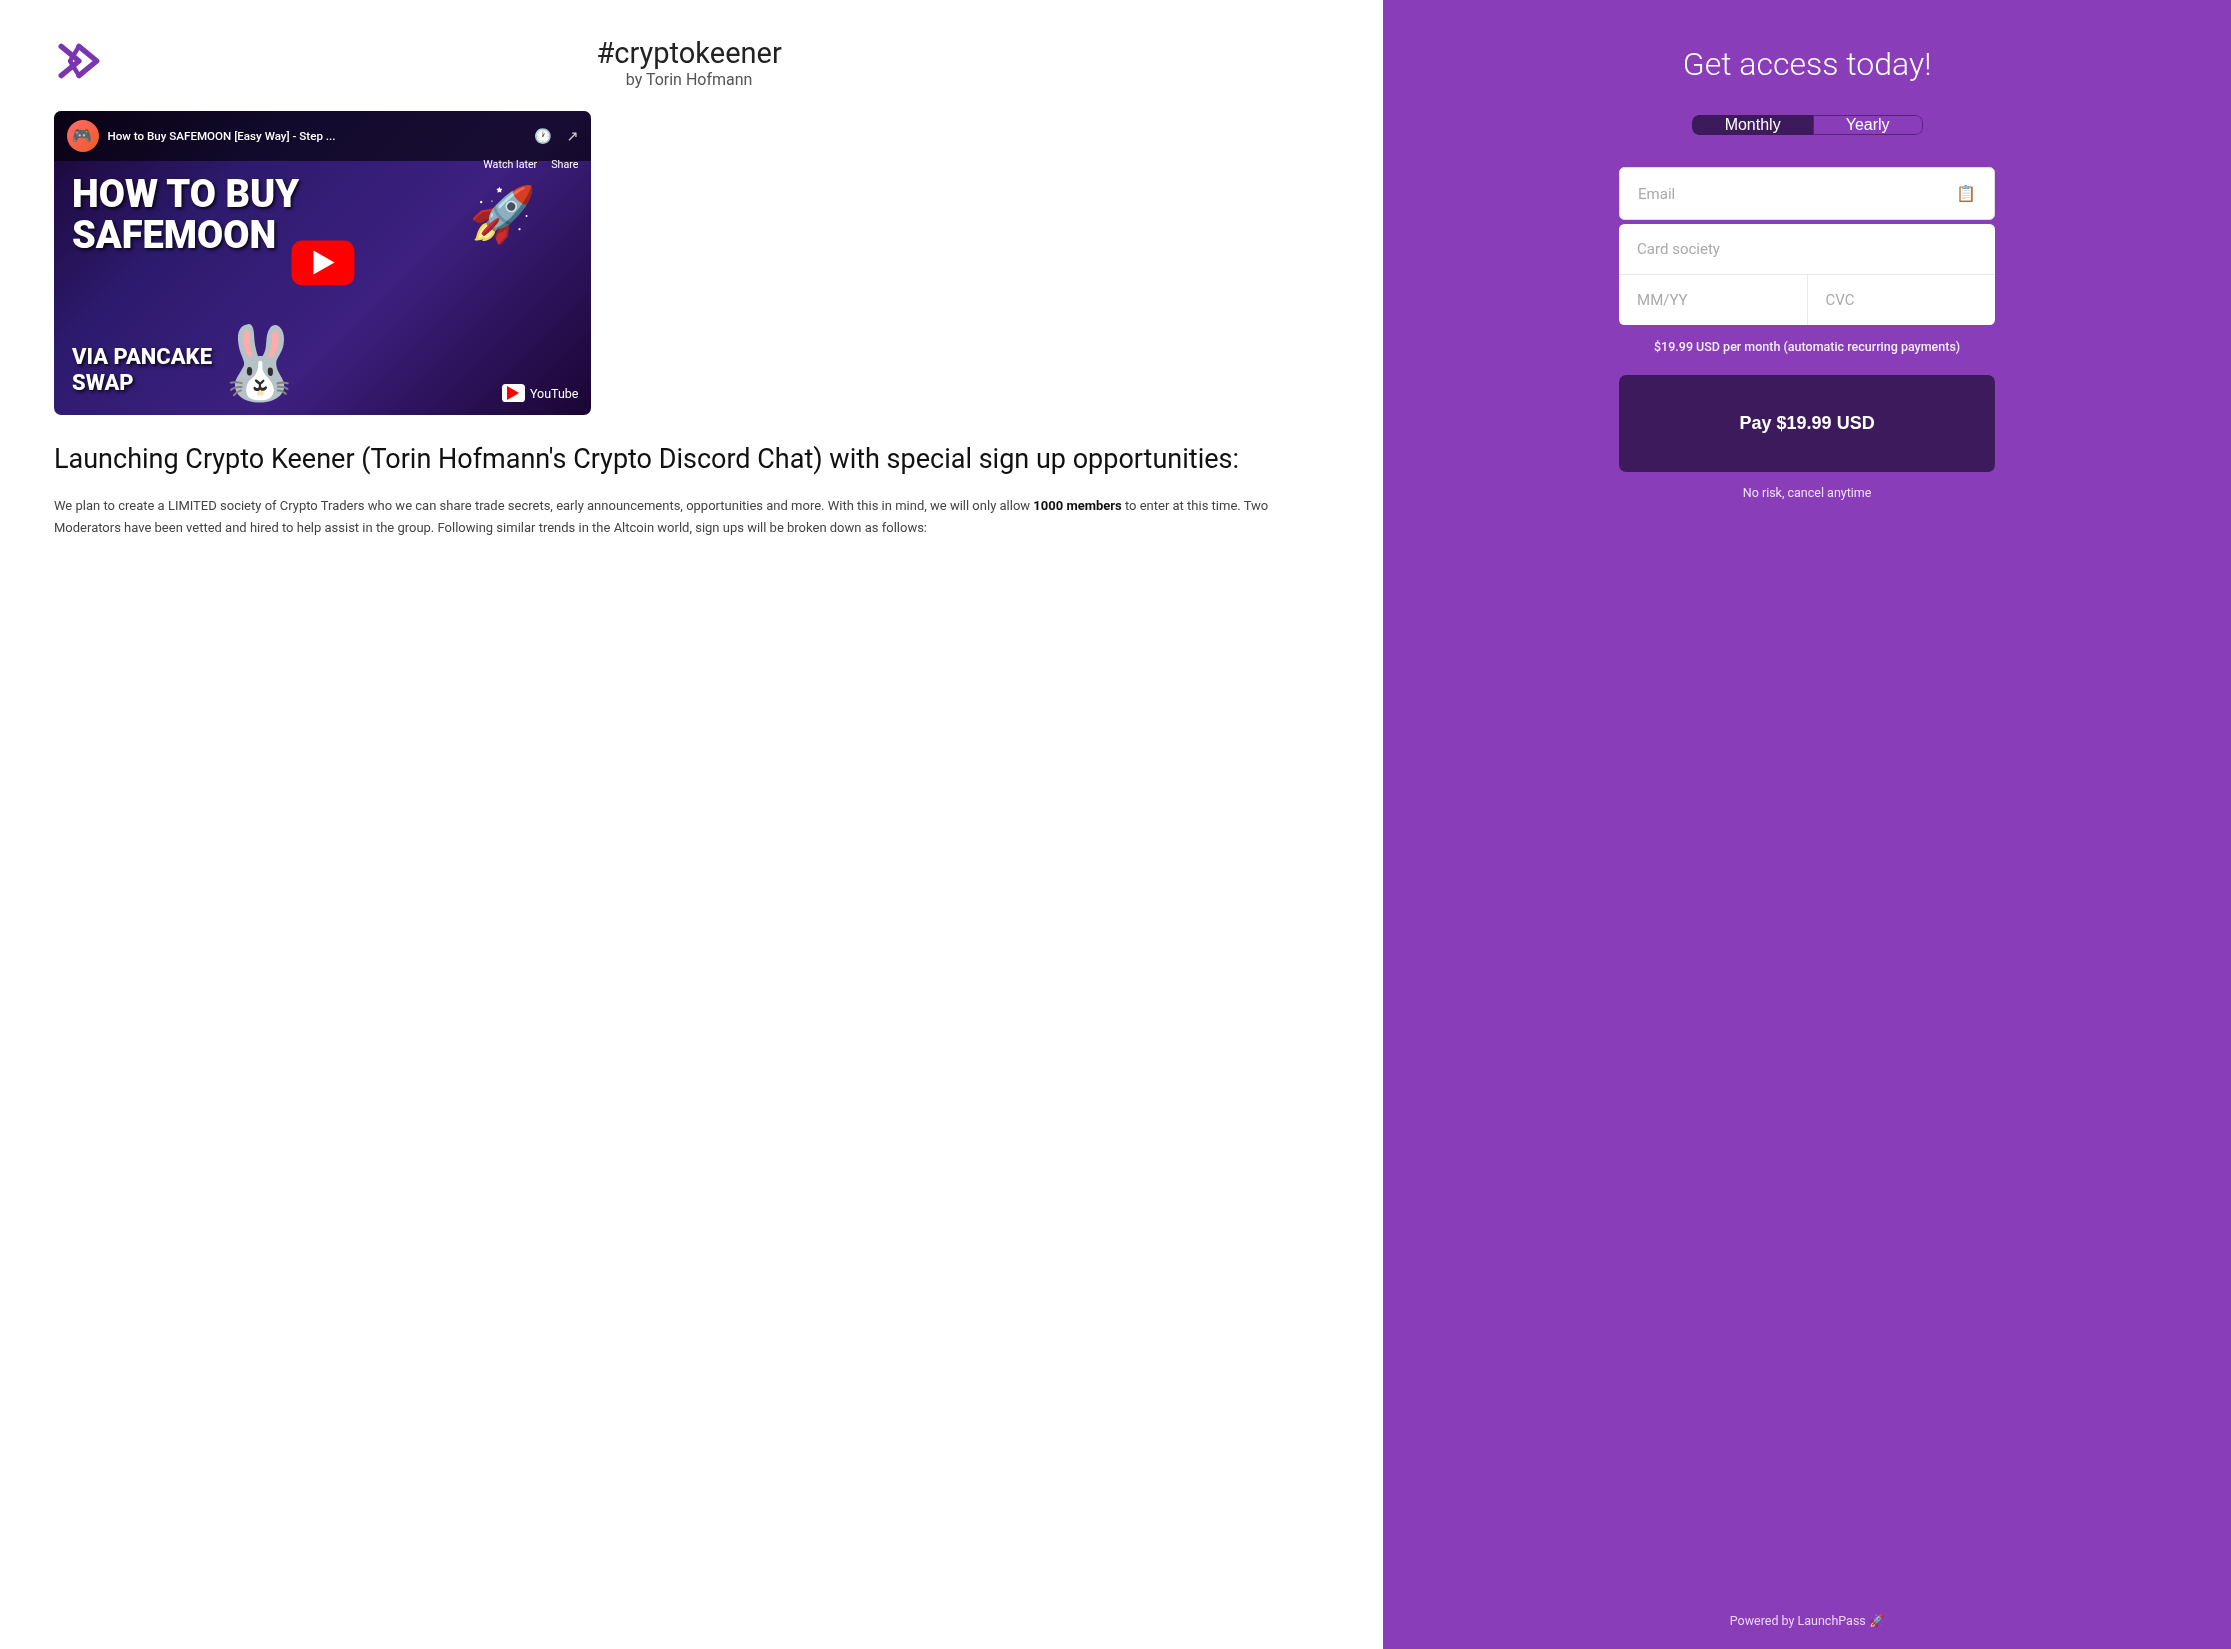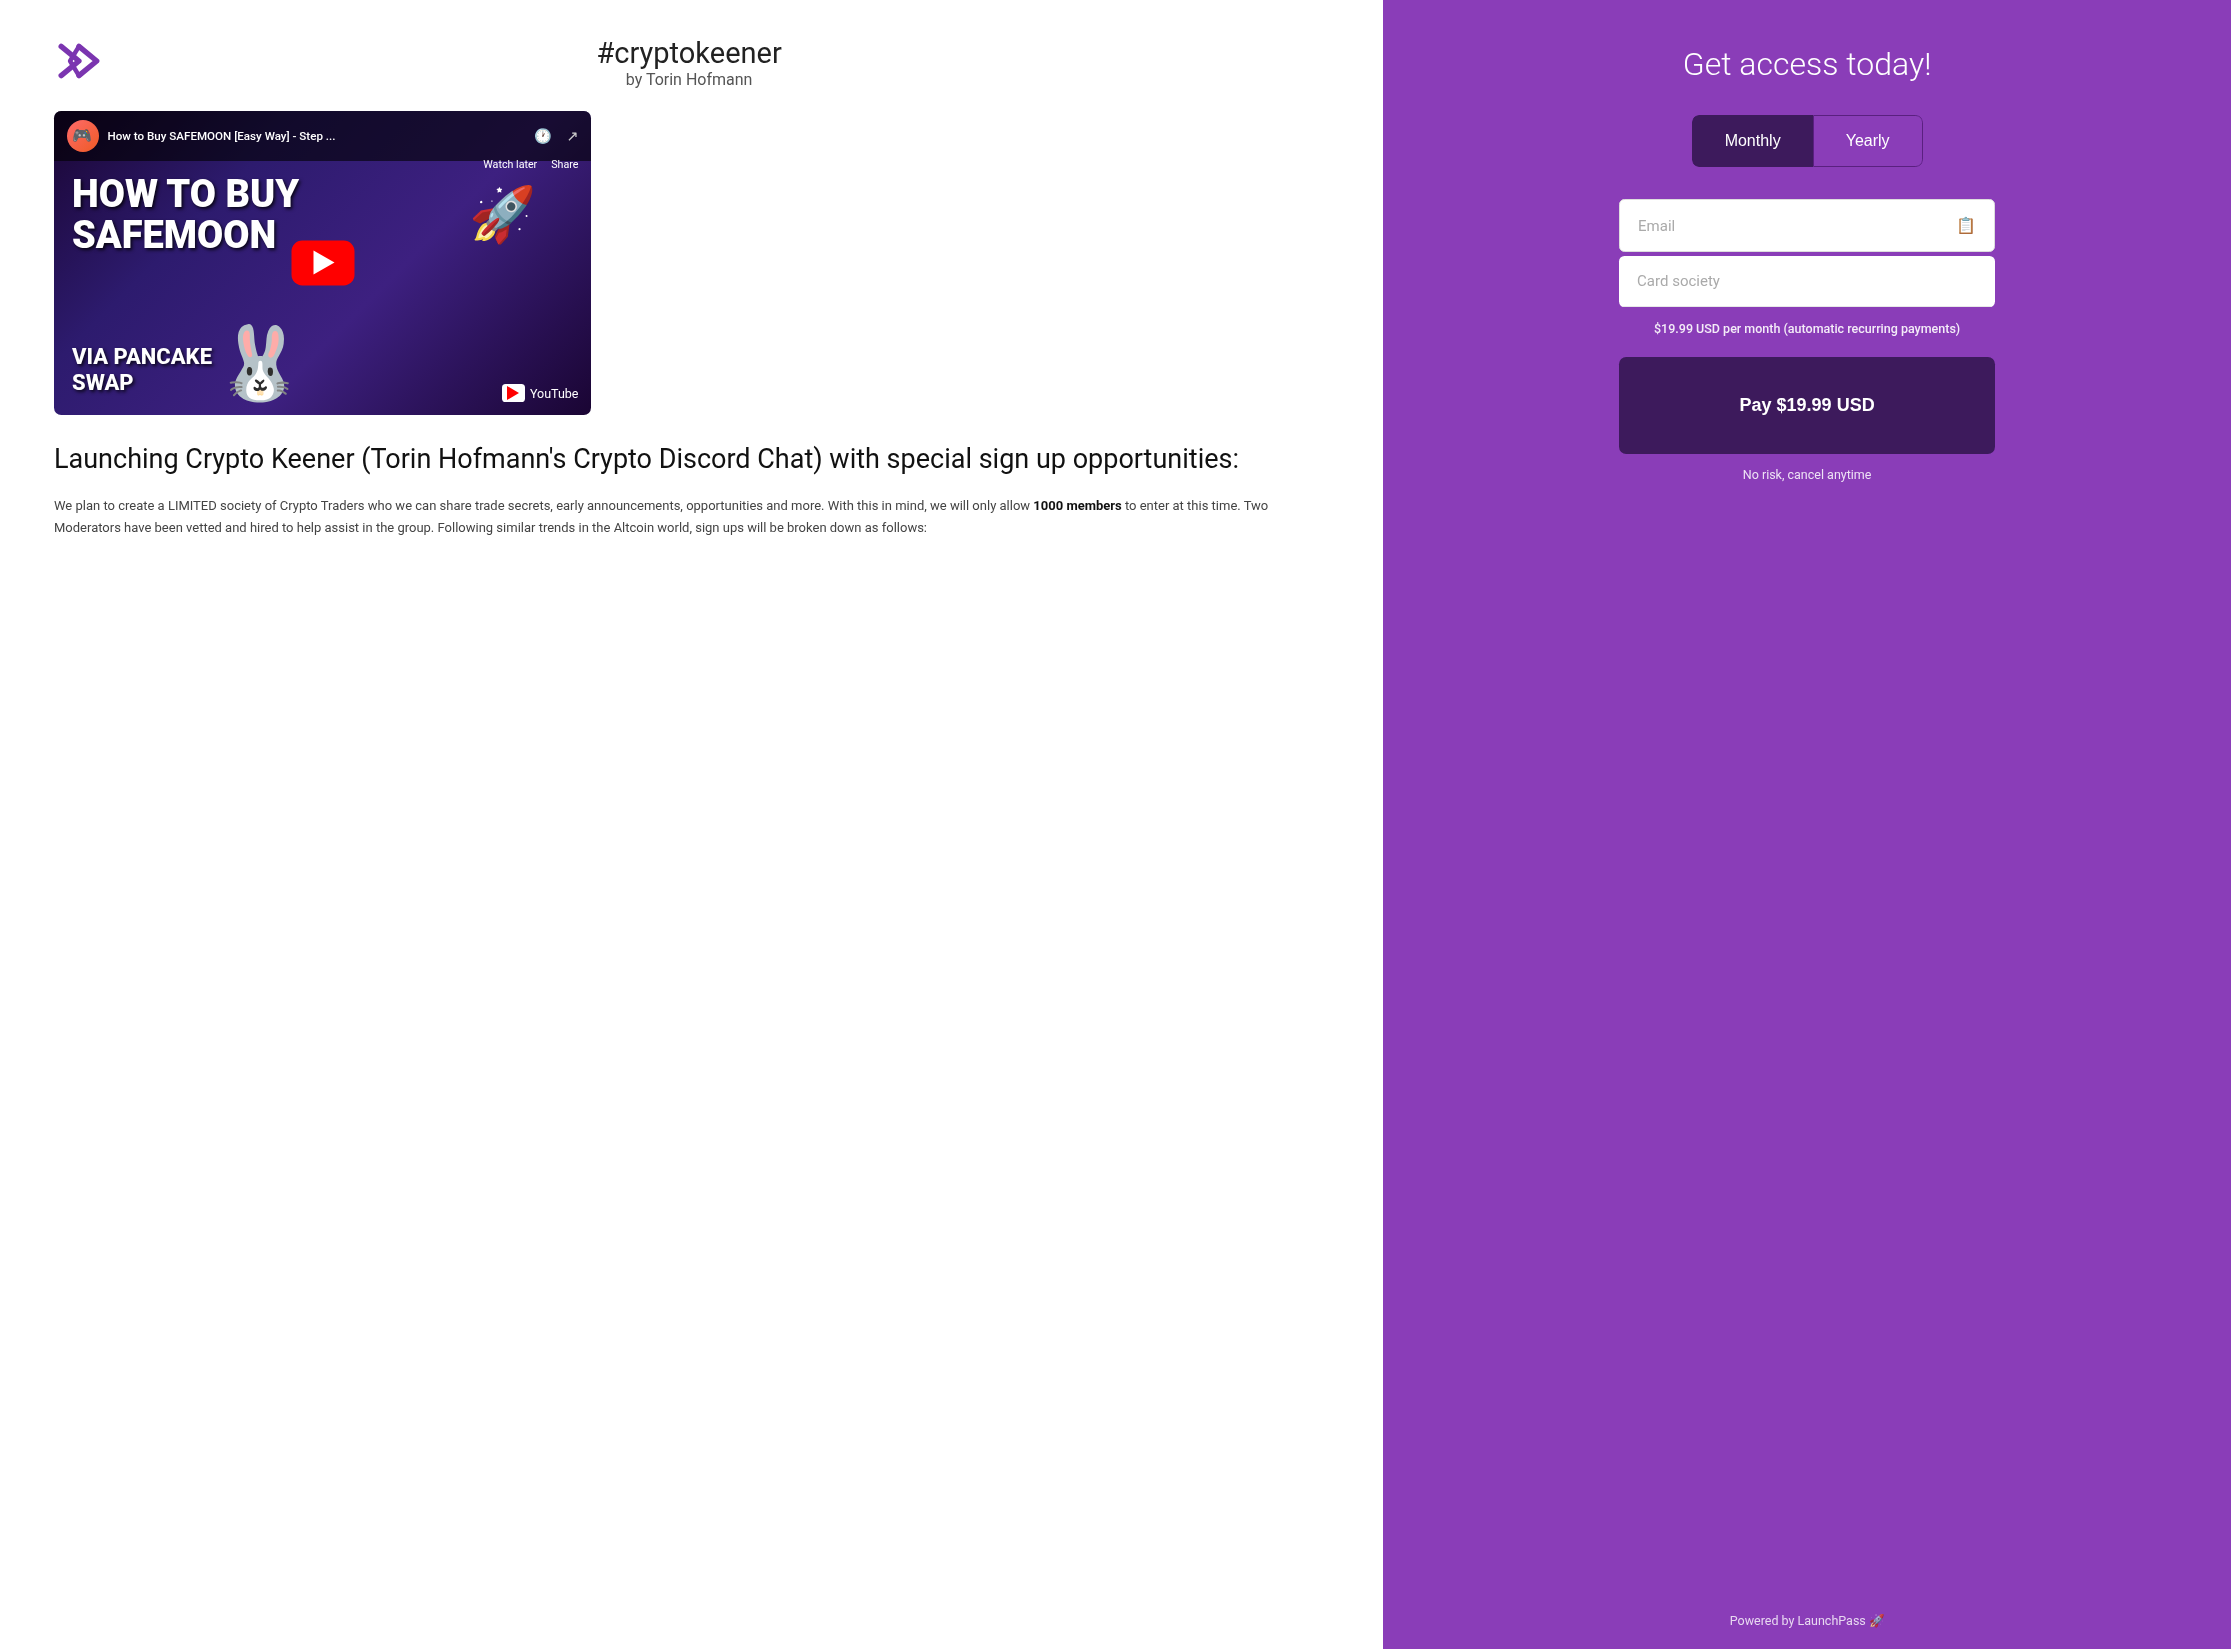--- a/index.html
+++ b/index.html
@@ -221,21 +221,21 @@
 
     .billing-toggle {
       display: flex;
       gap: 0;
       margin-bottom: 32px;
       border-radius: 7.2px;
       overflow: hidden;
     }
 
     .toggle-btn {
-      padding: 16px 32px;
+      padding: 0 32px;
       font-size: 16px;
       font-weight: 500;
       cursor: pointer;
       border: 1.8px solid #5a2080;
       background: transparent;
       color: #fff;
       transition: background 0.2s;
     }
 
     .toggle-btn.active {
@@ -440,20 +440,28 @@
     <div class="form-field">
       <span>Email</span>
       <span class="email-icon">📋</span>
     </div>
 
     
     <div class="card-section">
       <div class="card-number-row">
         <span>Card society</span>
       </div>
+      <div class="card-bottom-row">
+        <div class="card-mm-yy">
+          <span>MM/YY</span>
+        </div>
+        <div class="card-cvc">
+          <span>CVC</span>
+        </div>
+      </div>
     </div>
 
     
     <p class="price-note">$19.99 USD per month (automatic recurring payments)</p>
 
     
     <button class="pay-button">Pay $19.99 USD</button>
 
     
     <p class="no-risk">No risk, cancel anytime</p>

